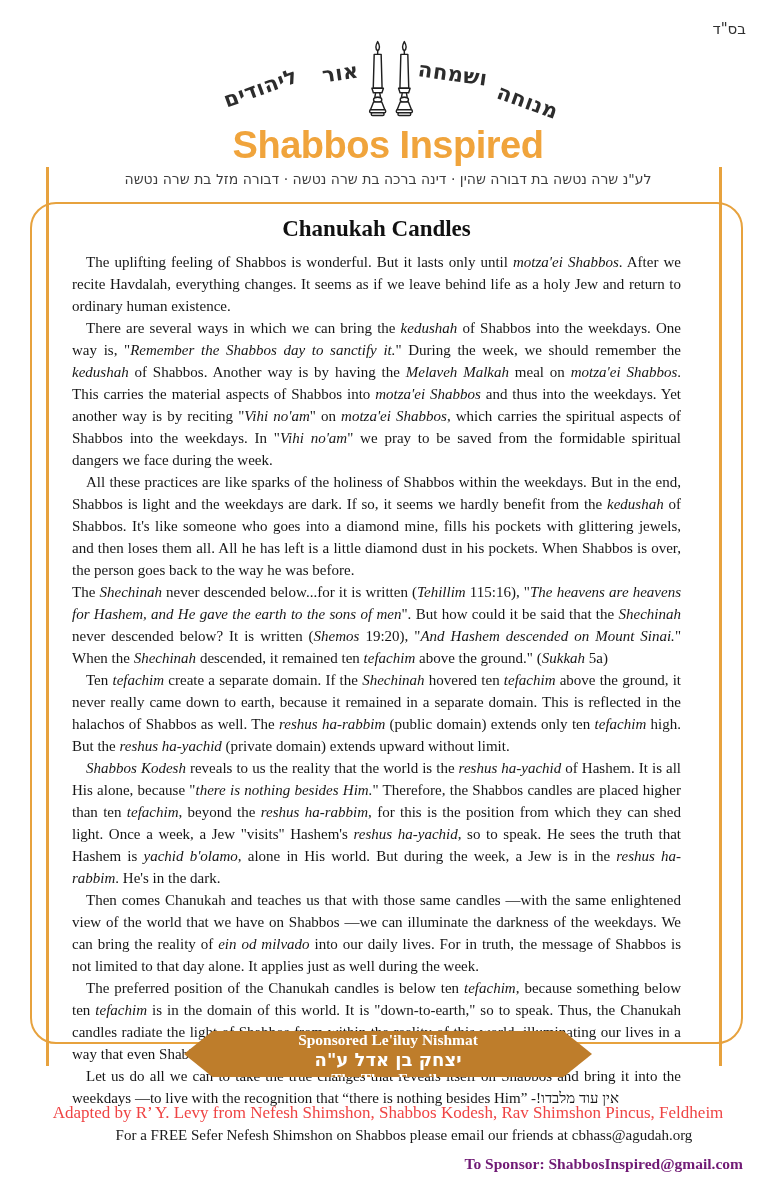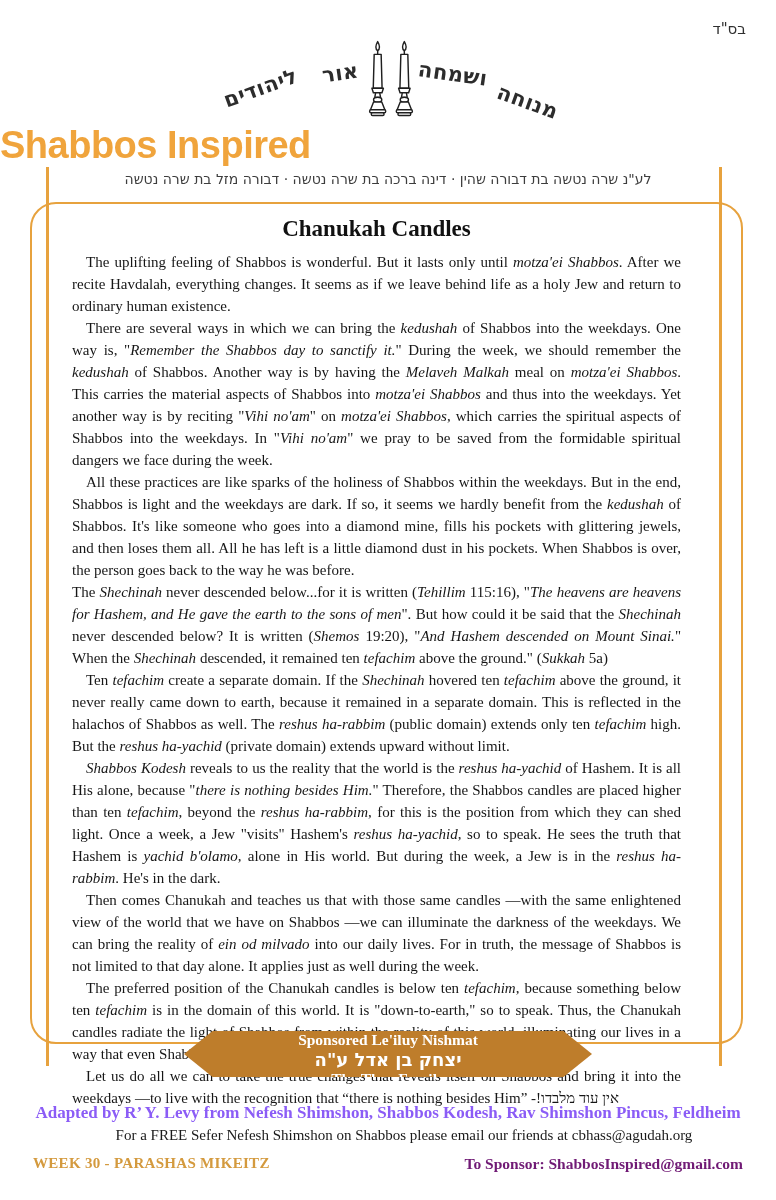--- a/index.html
+++ b/index.html
@@ -13,21 +13,21 @@
   
   .arc-word{position:absolute;font-family:"DejaVu Sans",sans-serif;font-weight:bold;
             font-size:21px;color:#2c2c2c;letter-spacing:.5px;white-space:nowrap;}
   .arc-w1{left:496px;top:90px;transform:rotate(20deg);}
   .arc-w2{left:418px;top:62px;transform:rotate(8deg);}
   .arc-w3{left:322px;top:61px;transform:rotate(-8deg);}
   .arc-w4{left:222px;top:76px;transform:rotate(-20deg);}
 
   .candles{position:absolute;left:362px;top:40px;}
 
-  .wordmark{position:absolute;top:124px;left:0;width:100%;
+  .wordmark{position:absolute;top:124px;left:0;width:100%;text-align:center;
             font-family:"Liberation Sans",sans-serif;font-weight:bold;font-size:38px;
             letter-spacing:-.5px;color:#F0A43C;}
 
   .dedication{position:absolute;top:171px;left:0;width:100%;text-align:center;
               font-family:"DejaVu Sans",sans-serif;font-size:14px;color:#3d3d3d;}
 
   
   .rule{position:absolute;top:167px;width:3px;height:899px;background:#E7A23E;}
   .rule-left{left:46px;}
   .rule-right{left:719px;}
@@ -45,21 +45,21 @@
   .banner{position:absolute;left:50%;top:1031px;transform:translateX(-50%);
           width:408px;height:46px;background:#BE7D2B;color:#fff;
           clip-path:polygon(0 50%,7% 0,93% 0,100% 50%,93% 100%,7% 100%);
           display:flex;flex-direction:column;justify-content:space-between;align-items:center;
           text-align:center;z-index:3;}
   .banner .l1,.banner .l3{font-family:"Liberation Serif",serif;font-weight:bold;font-size:15.5px;line-height:18px;}
   .banner .l2{font-family:"DejaVu Sans",sans-serif;font-weight:bold;font-size:18px;line-height:21px;direction:rtl;}
 
   
   .adapted{position:absolute;top:1103px;left:0;width:100%;text-align:center;
-           font-weight:bold;font-size:17px;color:#8b5cf6;}
+           font-weight:normal;font-size:17px;color:#ef4444;}
   .free-note{position:absolute;top:1127px;left:0;width:100%;text-align:center;
              font-size:15px;color:#1a1a1a;padding-left:16px;}
   .week{position:absolute;left:33px;top:1155px;font-weight:bold;font-size:15px;
         color:#D49A3E;letter-spacing:.3px;}
   .to-sponsor{position:absolute;right:33px;top:1155px;font-weight:bold;font-size:15.5px;color:#701a75;}
 </style>
 </head>
 <body>
 
 <div class="page">
@@ -123,16 +123,15 @@
   </div>
 
   <div class="banner">
     <div class="l1">Sponsored Le'iluy Nishmat</div>
     <div class="l2">יצחק בן אדל ע"ה</div>
     <div class="l3">The Thus Family</div>
   </div>
 
   <div class="adapted">Adapted by R’ Y. Levy from Nefesh Shimshon, Shabbos Kodesh, Rav Shimshon Pincus, Feldheim</div>
   <div class="free-note">For a FREE Sefer Nefesh Shimshon on Shabbos please email our friends at cbhass@agudah.org</div>
-  <div class="week">WEEK 30 - PARASHAS MIKEITZ</div>
   <div class="to-sponsor">To Sponsor: ShabbosInspired@gmail.com</div>
 
 </div>
 
 </body></html>

